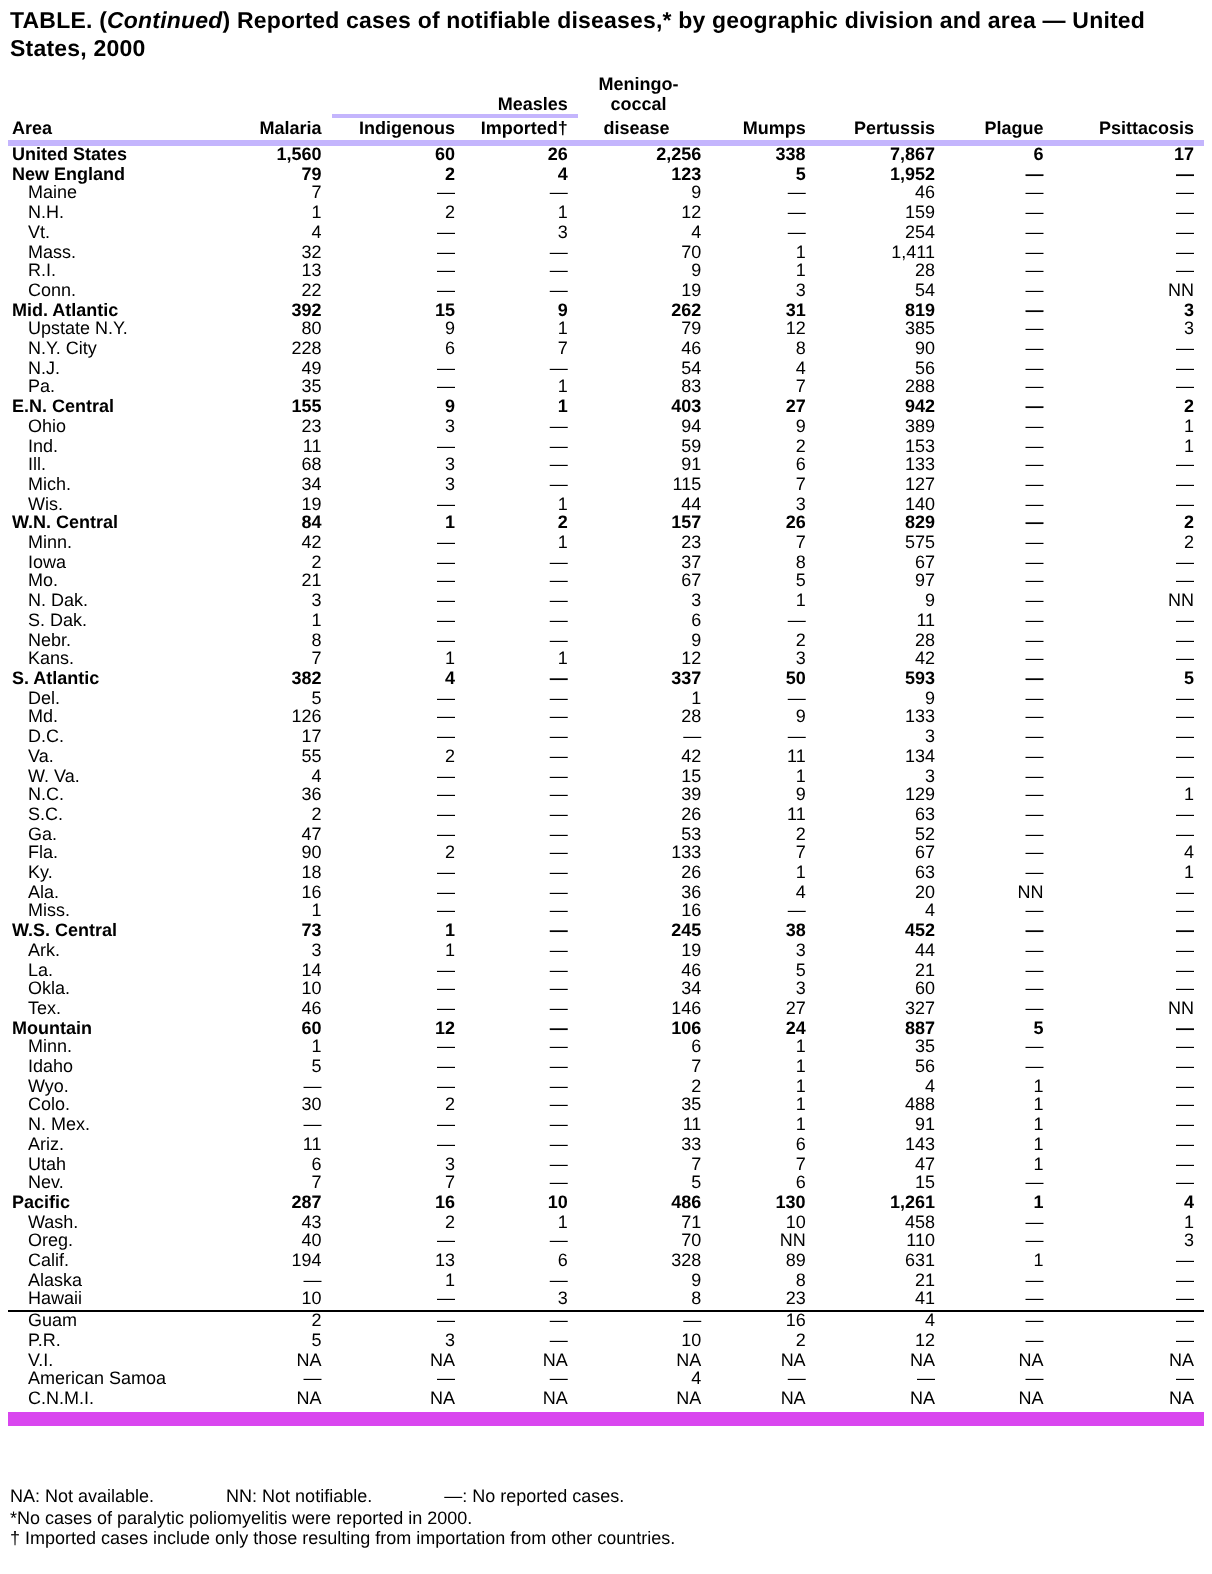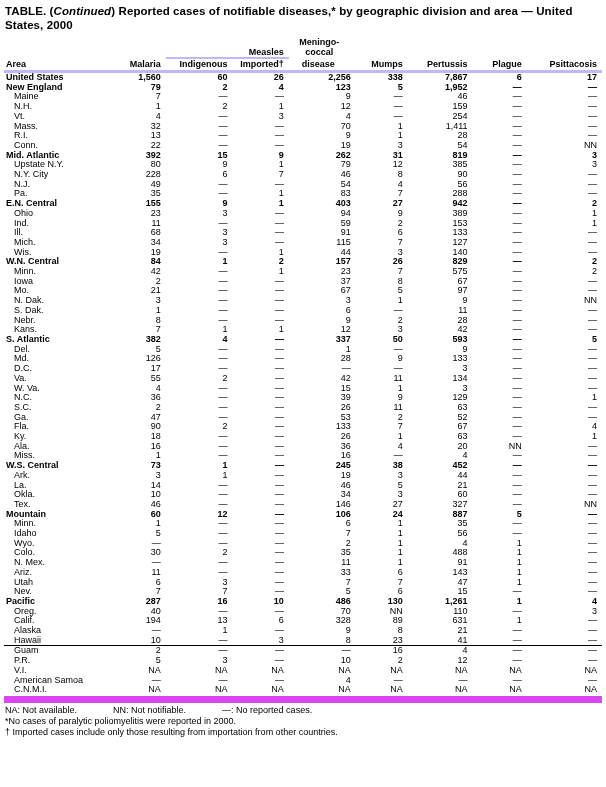--- a/index.html
+++ b/index.html
@@ -40,21 +40,21 @@
   tbody td {
     font-size: 9px; line-height: 9.7px; white-space: nowrap;
     text-align: right; padding: 0 5px 0 2px; overflow: hidden;
   }
   tbody td:first-child { text-align: left; }
   tr.division td { font-weight: bold; }
   tr.indent td:first-child { padding-left: 10px; }
   tr.sep td { border-top: 1px solid #000; }
   tbody tr:last-child td { border-bottom: 7px solid #d946ef; padding-bottom: 1px; }
   .footnotes { padding: 2px 6px 0 5px; }
-  .legend { display: flex; gap: 36px; font-size: 9px; line-height: 11px; }
+  .legend { display: flex; gap: 36px; font-size: 9px; line-height: 11px; margin-top: 28px; }
   .footnote { font-size: 9px; line-height: 10.5px; }
 </style>
 </head>
 <body>
 
 <div class="title"><span>TABLE. (</span><span class="ital">Continued</span><span>) Reported cases of notifiable diseases,* by geographic division and area — United States, 2000</span></div>
 
 <table>
   <colgroup>
     <col class="c-area">
@@ -691,20 +691,31 @@
         <td>287</td>
         <td>16</td>
         <td>10</td>
         <td>486</td>
         <td>130</td>
         <td>1,261</td>
         <td>1</td>
         <td>4</td>
       </tr>
       <tr class="indent">
+        <td>Wash.</td>
+        <td>43</td>
+        <td>2</td>
+        <td>1</td>
+        <td>71</td>
+        <td>10</td>
+        <td>458</td>
+        <td>—</td>
+        <td>1</td>
+      </tr>
+      <tr class="indent">
         <td>Oreg.</td>
         <td>40</td>
         <td>—</td>
         <td>—</td>
         <td>70</td>
         <td>NN</td>
         <td>110</td>
         <td>—</td>
         <td>3</td>
       </tr>

